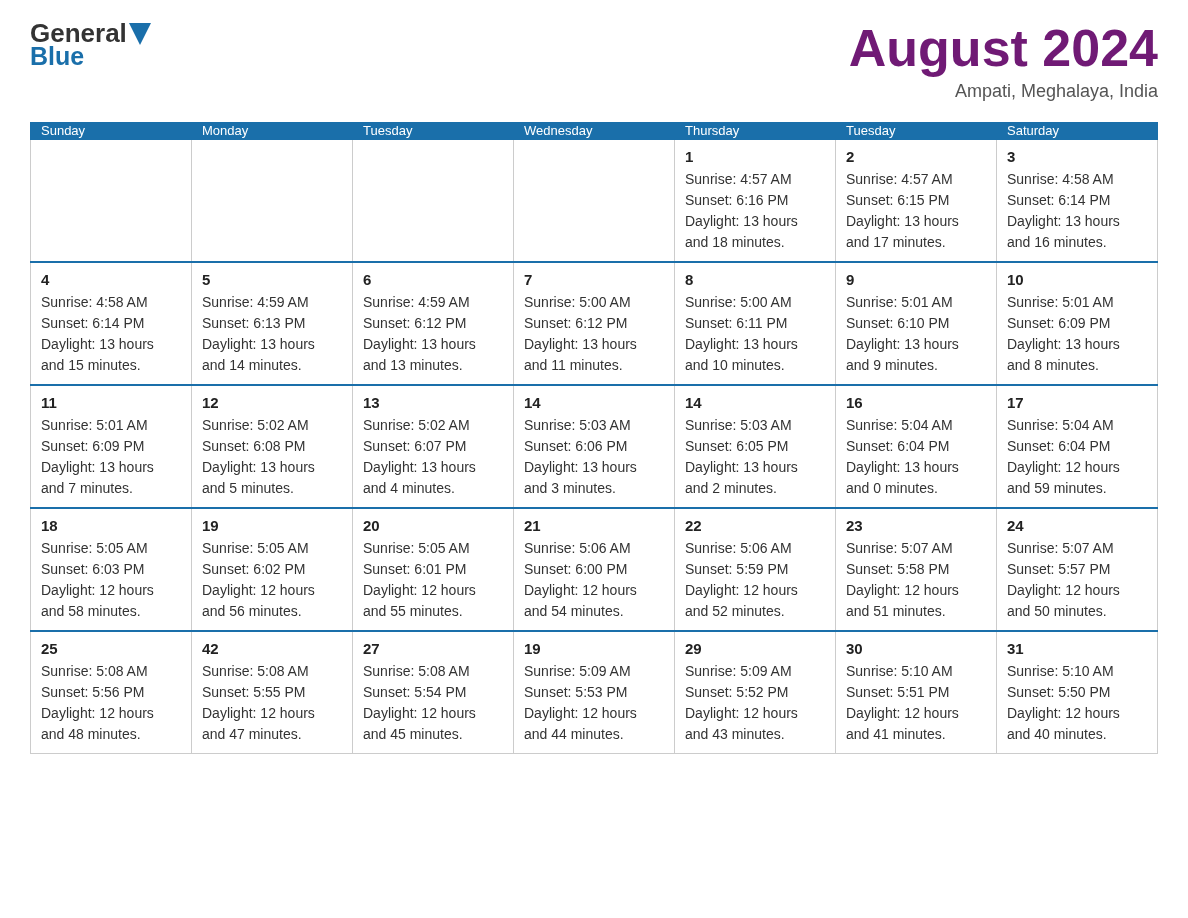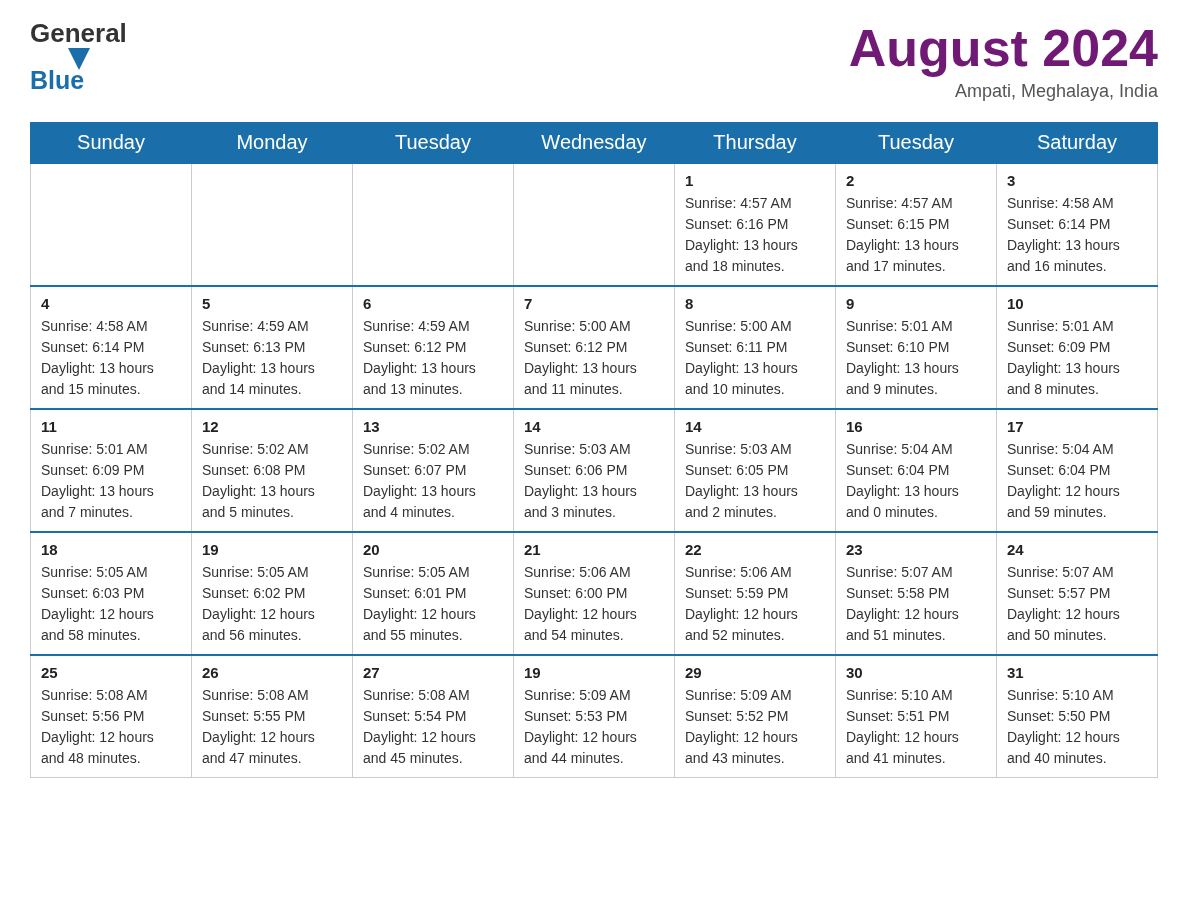--- a/index.html
+++ b/index.html
@@ -45,24 +45,24 @@
       margin-top: 4px;
     }
     .calendar {
       width: 100%;
       border-collapse: collapse;
       border: 1px solid #aaa;
     }
     .calendar th {
       background-color: #1a6faa;
       color: #fff;
-      font-size: 20px;
+      font-size: 13px;
       font-weight: normal;
-      padding: 8px 10px;
-      text-align: center;
+      padding: 0 10px;
+      text-align: left;
       border: 1px solid #1a6faa;
     }
     .calendar td {
       vertical-align: top;
       padding: 8px 10px;
       border: 1px solid #ccc;
       width: calc(100% / 7);
       min-height: 110px;
       font-size: 13px;
       color: #333;
@@ -90,21 +90,20 @@
       background: #f9f9f9;
     }
     .logo-wrapper {
       display: flex;
       flex-direction: column;
       line-height: 1;
     }
     .logo-line1 {
       display: flex;
       align-items: center;
-      flex-direction: column;
     }
     .logo-line2 {
       display: flex;
       align-items: center;
       margin-top: -2px;
     }
   </style>
 </head>
 <body>
 
@@ -248,21 +247,21 @@
           <span class="day-number">24</span>
           <div class="day-info">Sunrise: 5:07 AM<br>Sunset: 5:57 PM<br>Daylight: 12 hours<br>and 50 minutes.</div>
         </td>
       </tr>
       <tr>
         <td>
           <span class="day-number">25</span>
           <div class="day-info">Sunrise: 5:08 AM<br>Sunset: 5:56 PM<br>Daylight: 12 hours<br>and 48 minutes.</div>
         </td>
         <td>
-          <span class="day-number">26</span>
+          <span class="day-number">42</span>
           <div class="day-info">Sunrise: 5:08 AM<br>Sunset: 5:55 PM<br>Daylight: 12 hours<br>and 47 minutes.</div>
         </td>
         <td>
           <span class="day-number">27</span>
           <div class="day-info">Sunrise: 5:08 AM<br>Sunset: 5:54 PM<br>Daylight: 12 hours<br>and 45 minutes.</div>
         </td>
         <td>
           <span class="day-number">19</span>
           <div class="day-info">Sunrise: 5:09 AM<br>Sunset: 5:53 PM<br>Daylight: 12 hours<br>and 44 minutes.</div>
         </td>

